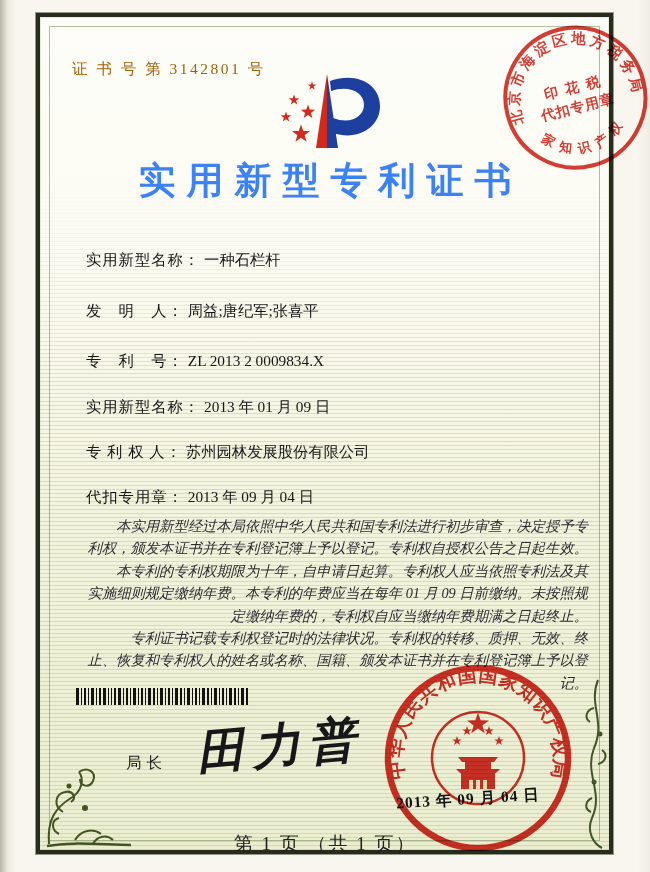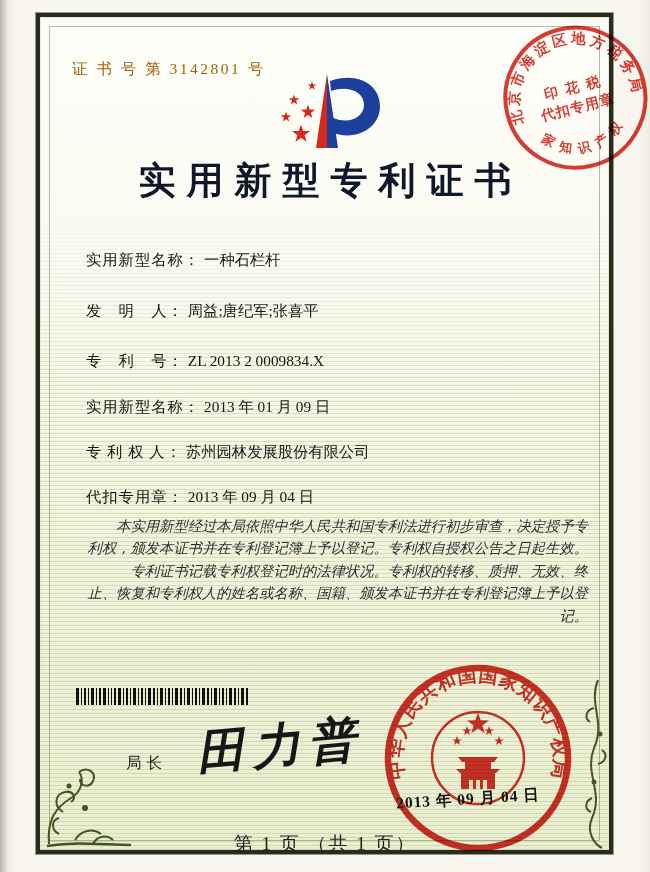--- a/index.html
+++ b/index.html
@@ -21,21 +21,21 @@
     mask-image:linear-gradient(180deg,transparent 0%,transparent 20%,#000 45%,#000 100%);
   }
   .inner-line{
     position:absolute;inset:9px;border:1.5px solid rgba(86,108,50,0.45);pointer-events:none;
   }
   .cert-no{position:absolute;left:72px;top:59px;font-size:15.5px;letter-spacing:2.5px;color:#a16207;}
   .logo{position:absolute;left:253px;top:56px;}
   .tax-stamp{position:absolute;left:498px;top:20px;transform:rotate(-14deg);mix-blend-mode:multiply;opacity:.9;}
   .title{
     position:absolute;left:0;right:0;top:156px;text-align:center;
-    font-size:37px;font-weight:700;letter-spacing:11px;text-indent:11px;color:#0f172a;
+    font-size:37px;font-weight:700;letter-spacing:11px;text-indent:11px;color:#3b82f6;
   }
   .fields{position:absolute;left:78px;top:0;width:470px;}
   .field{position:absolute;left:8px;font-size:15.3px;color:#161616;white-space:nowrap;}
   .f0{top:250px}.f1{top:301px}.f2{top:351px}.f3{top:397px}.f4{top:442px}.f5{top:487px}
   .field .lbl{letter-spacing:1px;}
   .field .val{margin-left:4px;}
   .body-text{position:absolute;left:74px;top:515px;width:514px;}
   .body-text p{margin:0;text-indent:2.2em;font-size:14.3px;line-height:22.4px;font-style:italic;font-weight:500;color:#2c2c31;text-align:right;}
   .barcode{position:absolute;left:76px;top:688px;}
   .signer-title{position:absolute;left:126px;top:753px;font-size:15.5px;letter-spacing:5px;color:#1c1c1c;}
@@ -115,20 +115,21 @@
   <div class="field f4">
     <span class="lbl">专 利 权 人：</span><span class="val">苏州园林发展股份有限公司</span>
   </div>
   <div class="field f5">
     <span class="lbl">代扣专用章：</span><span class="val">2013 年 09 月 04 日</span>
   </div>
 </div>
 
 <div class="body-text">
   <p>本实用新型经过本局依照中华人民共和国专利法进行初步审查，决定授予专利权，颁发本证书并在专利登记簿上予以登记。专利权自授权公告之日起生效。</p>
+  <p>本专利的专利权期限为十年，自申请日起算。专利权人应当依照专利法及其实施细则规定缴纳年费。本专利的年费应当在每年 01 月 09 日前缴纳。未按照规定缴纳年费的，专利权自应当缴纳年费期满之日起终止。</p>
   <p>专利证书记载专利权登记时的法律状况。专利权的转移、质押、无效、终止、恢复和专利权人的姓名或名称、国籍、颁发本证书并在专利登记簿上予以登记。</p>
 </div>
 
 <svg class="barcode" width="175" height="17" viewBox="0 0 175 17" fill="#111">
   <rect x="0" width="3" height="17"></rect>
     <rect x="5" width="1" height="17"></rect>
     <rect x="8" width="2" height="17"></rect>
     <rect x="12" width="1" height="17"></rect>
   <rect x="15" width="3" height="17"></rect>
     <rect x="20" width="1" height="17"></rect>

